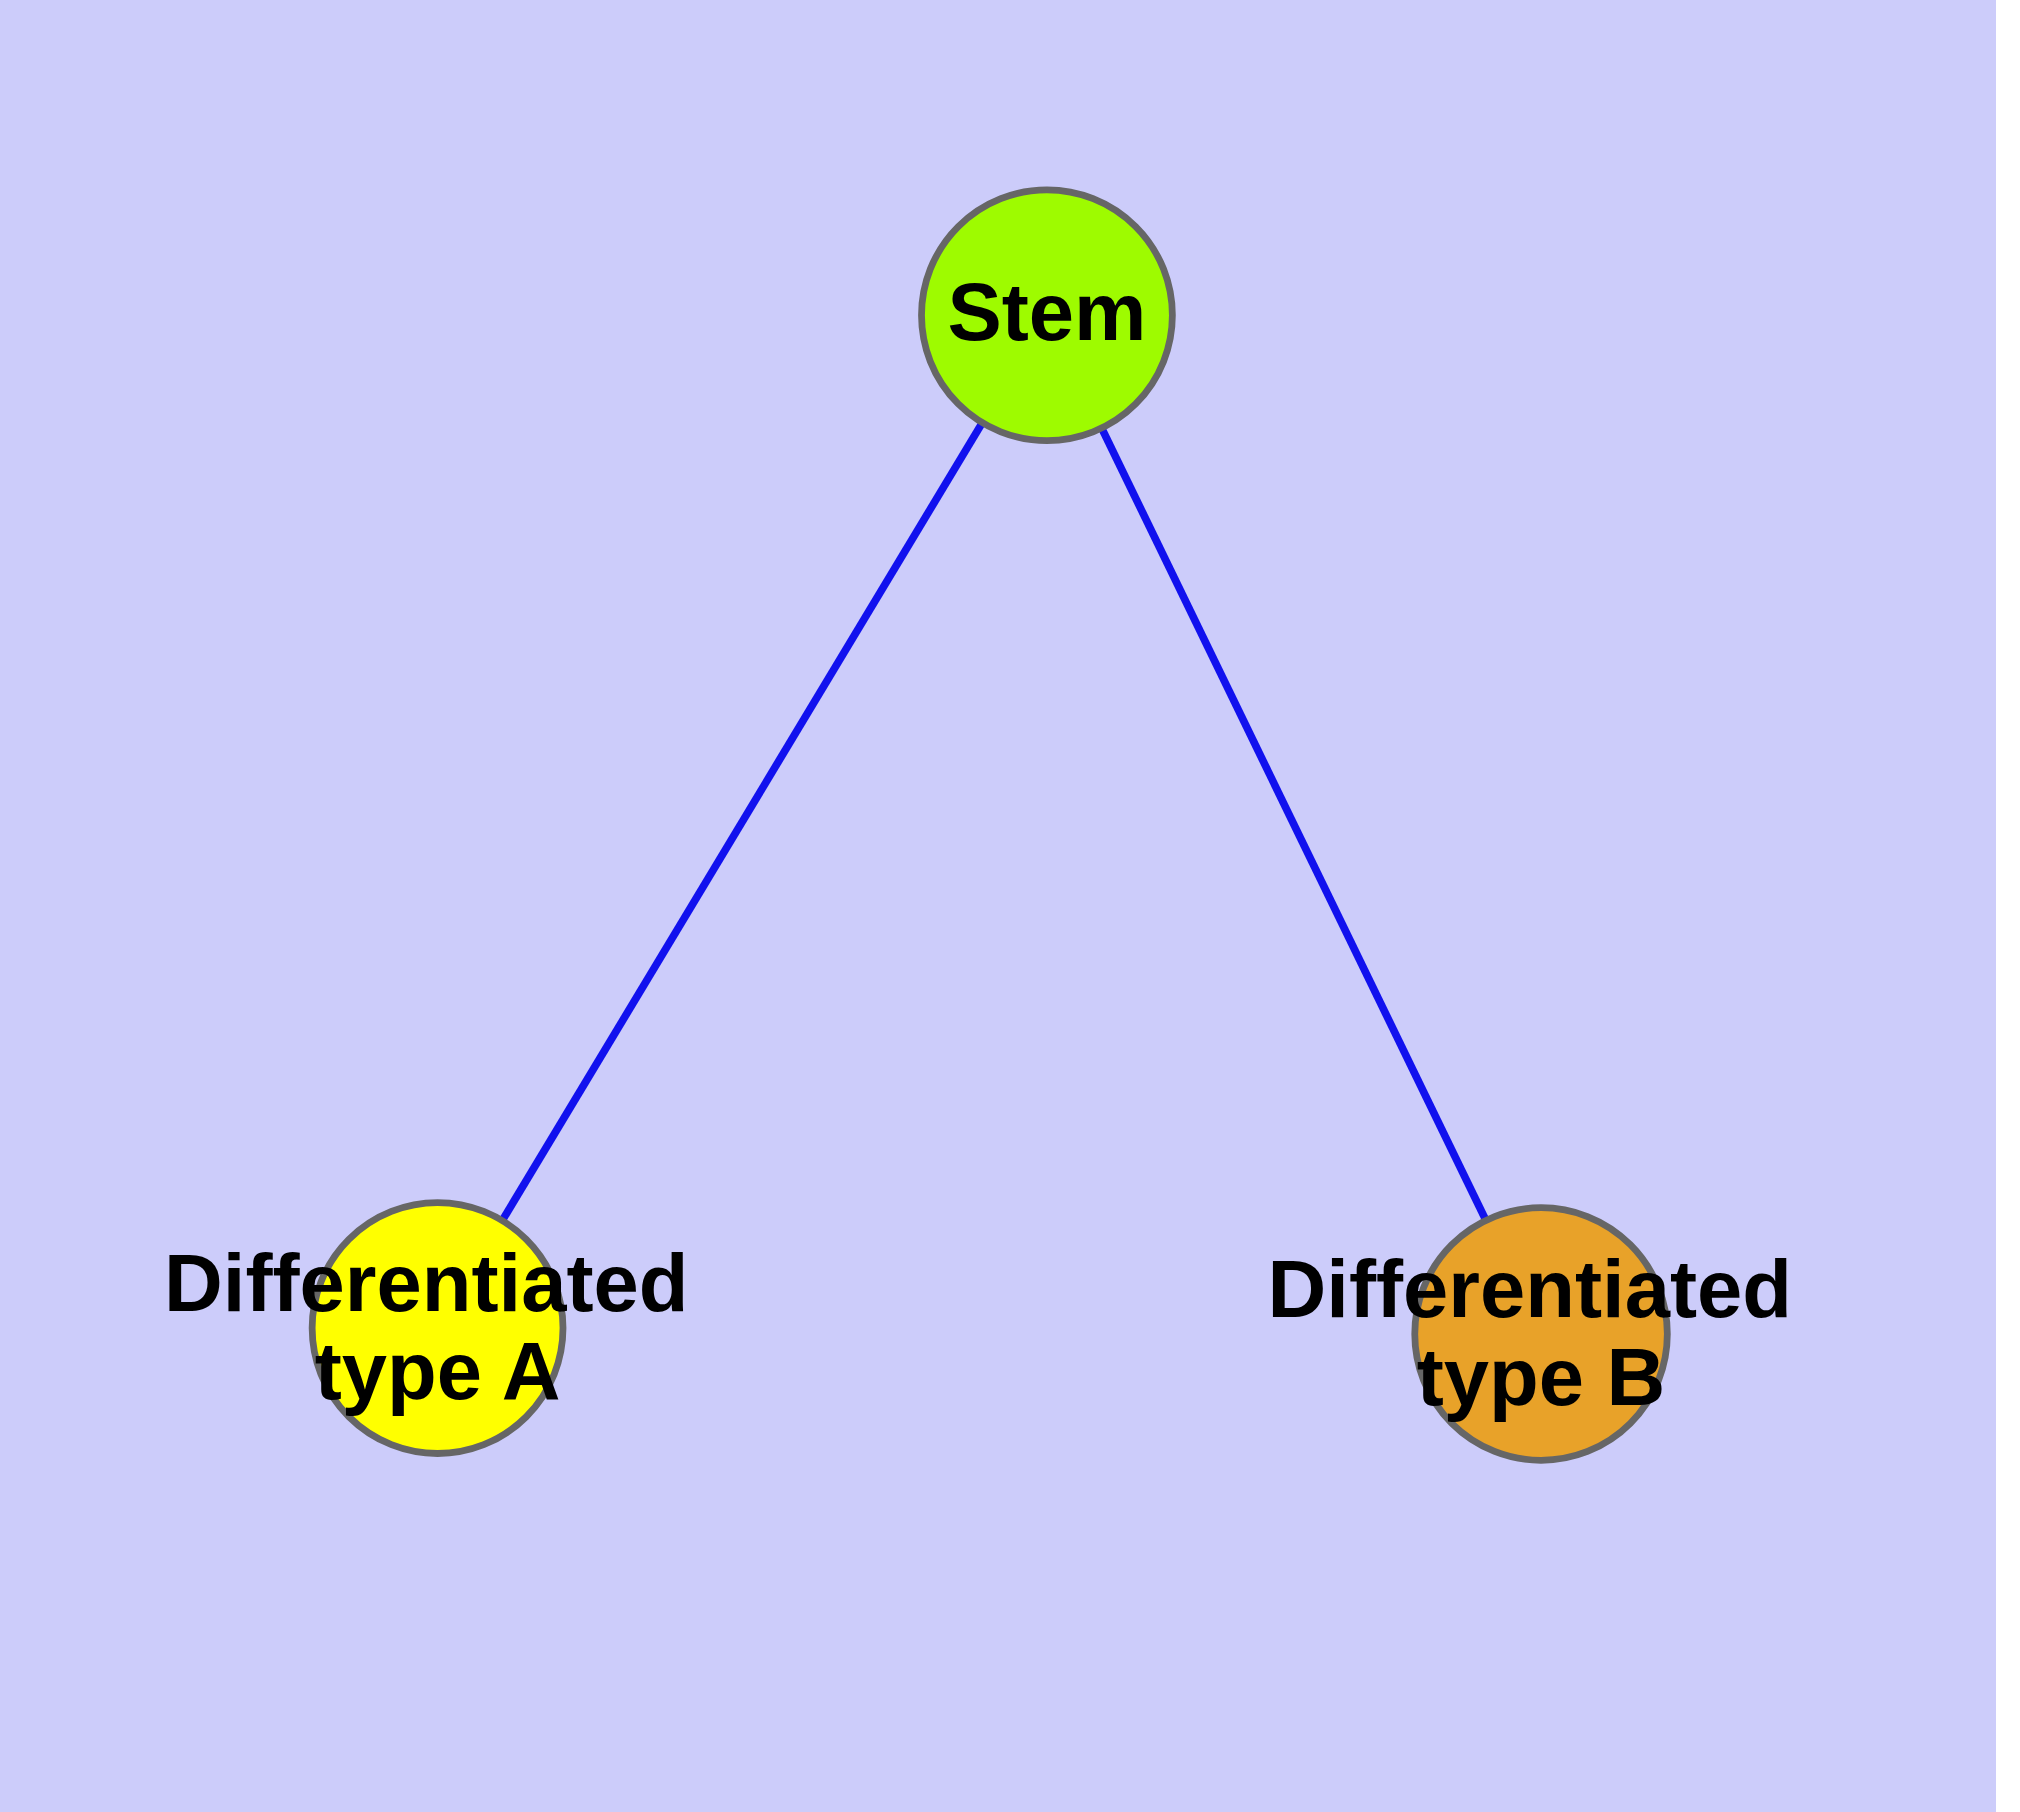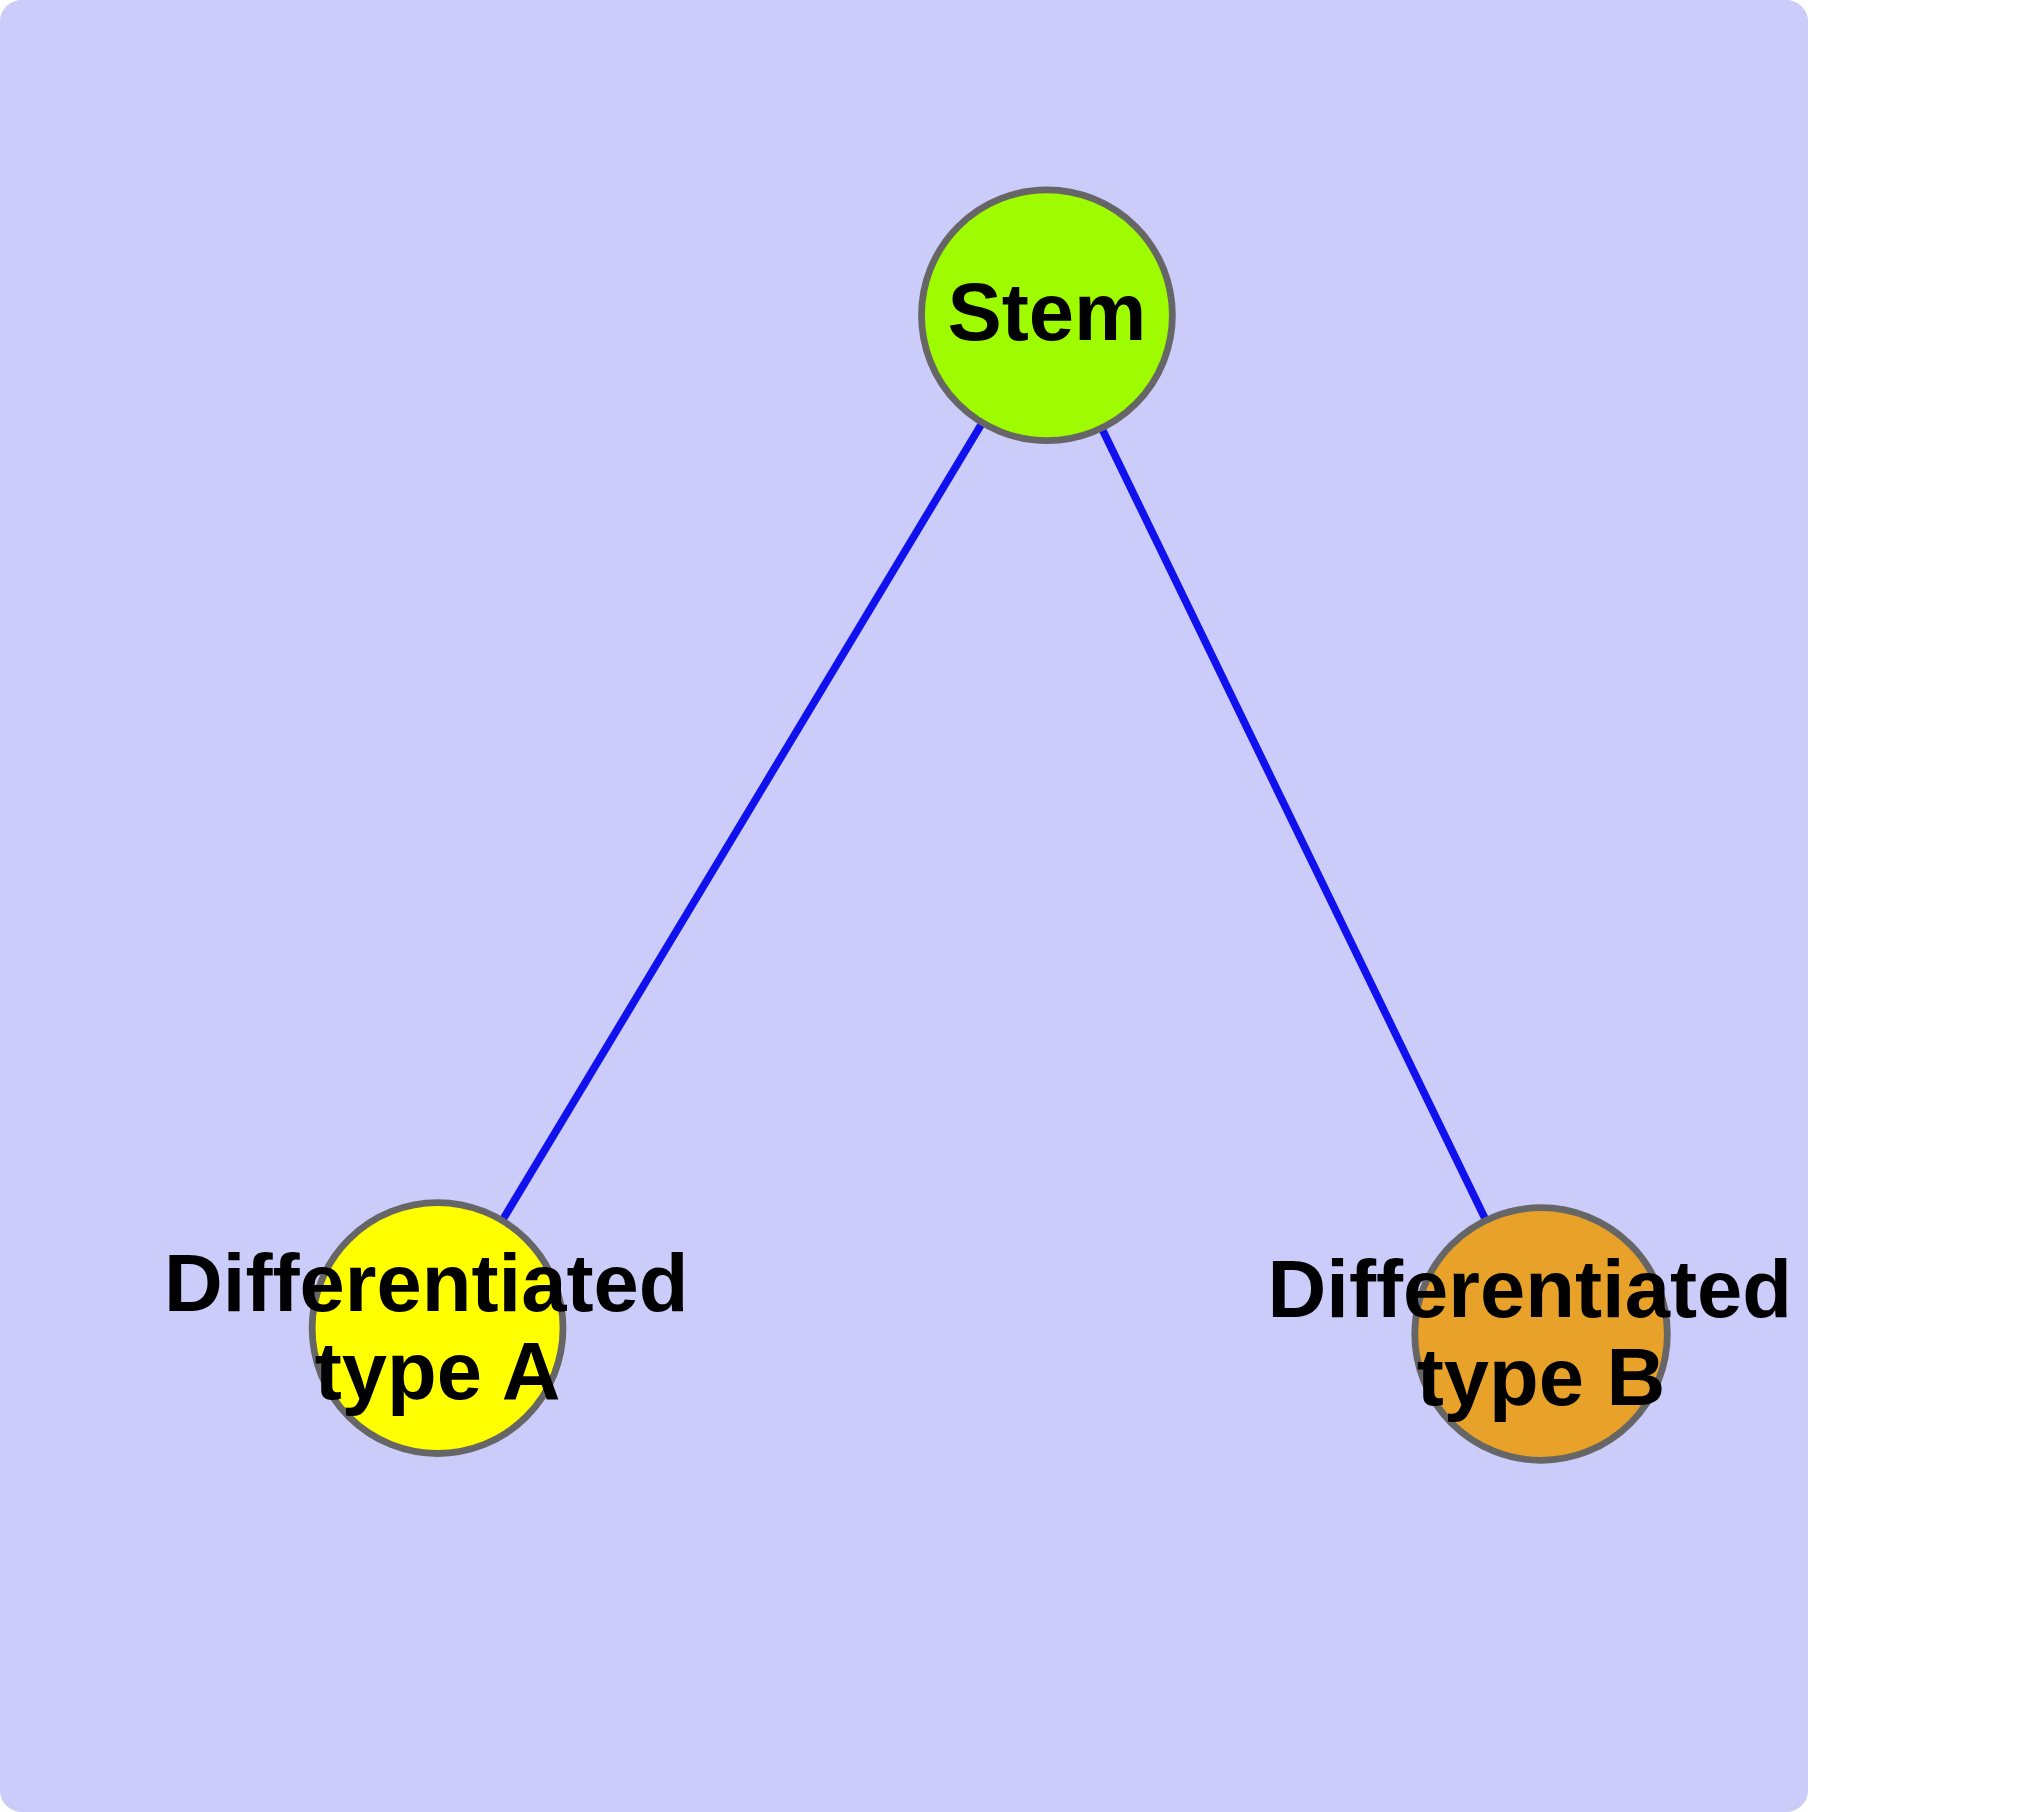--- a/index.html
+++ b/index.html
@@ -5,25 +5,24 @@
   html, body {
     margin: 0;
     padding: 0;
     background: #ffffff;
   }
   body {
     font-family: "Liberation Sans", sans-serif;
   }
   #canvas {
     position: relative;
-    width: 1808px;
+    width: 1996px;
     height: 1812px;
     overflow: hidden;
     background: #ccccfa;
-    border-radius: 22px;
   }
   #graph-svg {
     position: absolute;
     left: 0;
     top: 0;
     width: 2021px;
     height: 1812px;
     display: block;
   }
   .edge-line {

